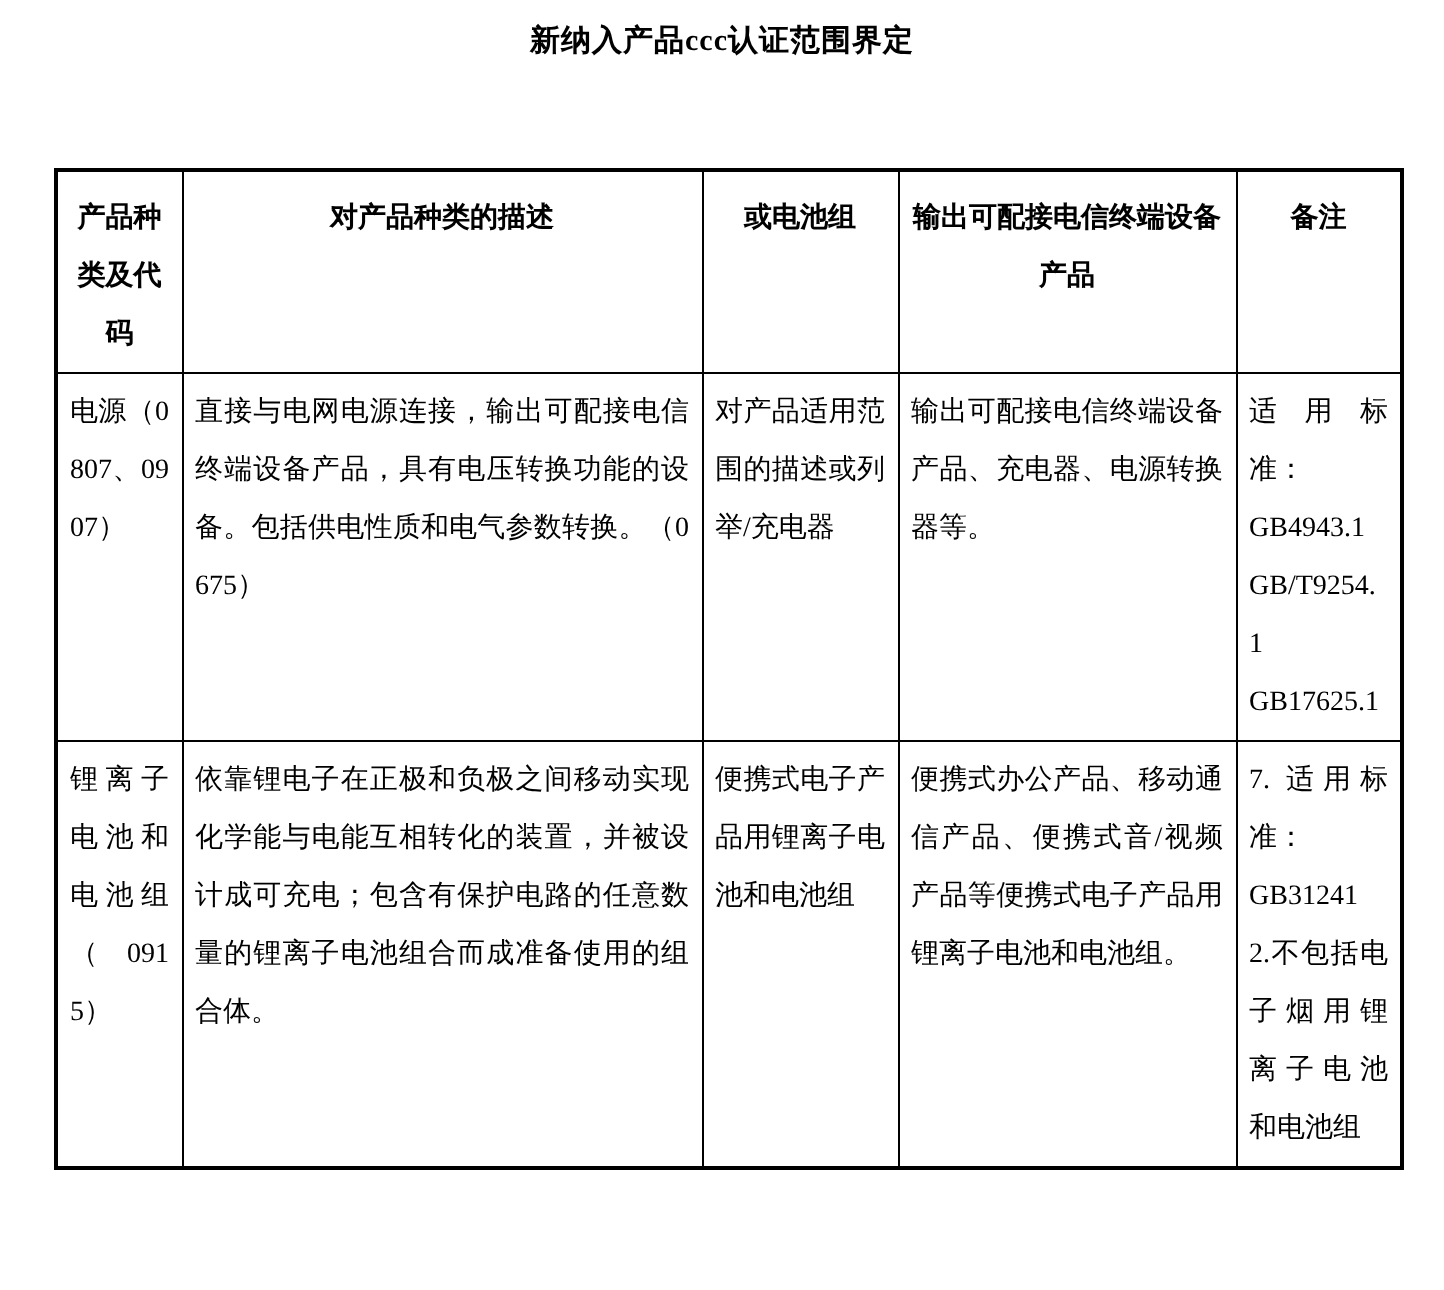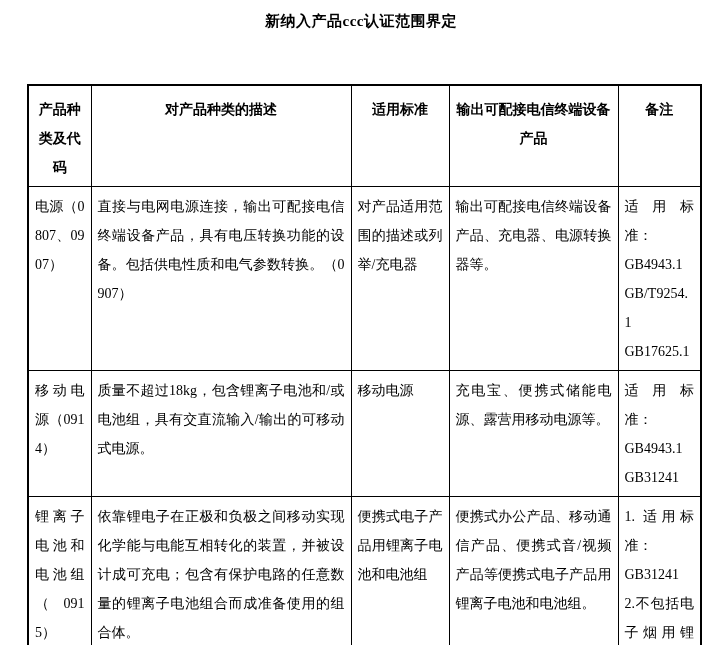--- a/index.html
+++ b/index.html
@@ -87,57 +87,46 @@
       <col class="c-desc">
       <col class="c-scope">
       <col class="c-detail">
       <col class="c-remark">
     </colgroup>
 
     <tbody>
         <tr class="row-h">
       <th>产品种类及代码</th>
       <th>对产品种类的描述</th>
-      <th>适用标准</th>
+      <th>或电池组</th>
       <th>输出可配接电信终端设备产品</th>
       <th>备注</th>
     </tr>
 
     <tr class="row-1">
       <td class="cell-cat">电源（0807、0907）</td>
-      <td class="cell-just">直接与电网电源连接，输出可配接电信终端设备产品，具有电压转换功能的设备。包括供电性质和电气参数转换。（0907）</td>
+      <td class="cell-just">直接与电网电源连接，输出可配接电信终端设备产品，具有电压转换功能的设备。包括供电性质和电气参数转换。（0675）</td>
       <td class="cell-just">对产品适用范围的描述或列举/充电器</td>
       <td class="cell-just">输出可配接电信终端设备产品、充电器、电源转换器等。</td>
       <td class="cell-remark">
         <span class="remark-line">适用标准：</span>
         <span class="remark-line">GB4943.1</span>
         <span class="remark-line">GB/T9254.1</span>
         <span class="remark-line">GB17625.1</span>
       </td>
     </tr>
 
-    <tr class="row-2">
-      <td class="cell-cat">移动电源（0914）</td>
-      <td class="cell-just">质量不超过18kg，包含锂离子电池和/或电池组，具有交直流输入/输出的可移动式电源。</td>
-      <td class="cell-just">移动电源</td>
-      <td class="cell-just">充电宝、便携式储能电源、露营用移动电源等。</td>
-      <td class="cell-remark">
-        <span class="remark-line">适用标准：</span>
-        <span class="remark-line">GB4943.1</span>
-        <span class="remark-line">GB31241</span>
-      </td>
-    </tr>
 
     <tr class="row-3">
       <td class="cell-cat">锂离子电池和电池组（0915）</td>
       <td class="cell-just">依靠锂电子在正极和负极之间移动实现化学能与电能互相转化的装置，并被设计成可充电；包含有保护电路的任意数量的锂离子电池组合而成准备使用的组合体。</td>
       <td class="cell-just">便携式电子产品用锂离子电池和电池组</td>
       <td class="cell-just">便携式办公产品、移动通信产品、便携式音/视频产品等便携式电子产品用锂离子电池和电池组。</td>
       <td class="cell-remark">
-        <span class="remark-line">1. 适用标准：</span>
+        <span class="remark-line">7. 适用标准：</span>
         <span class="remark-line">GB31241</span>
         <span class="remark-line">2.不包括电子烟用锂离子电池和电池组</span>
       </td>
     </tr>
 
   </tbody>
     </table>
 </div>
 
 </body></html>

